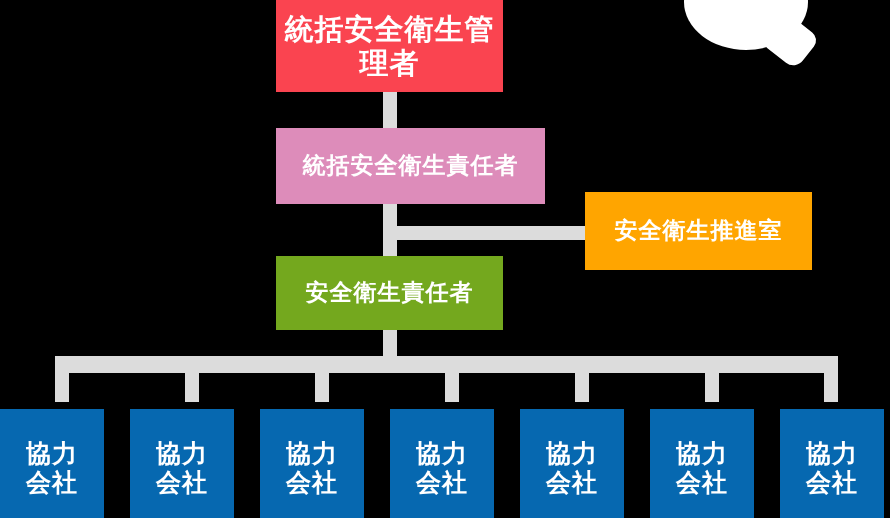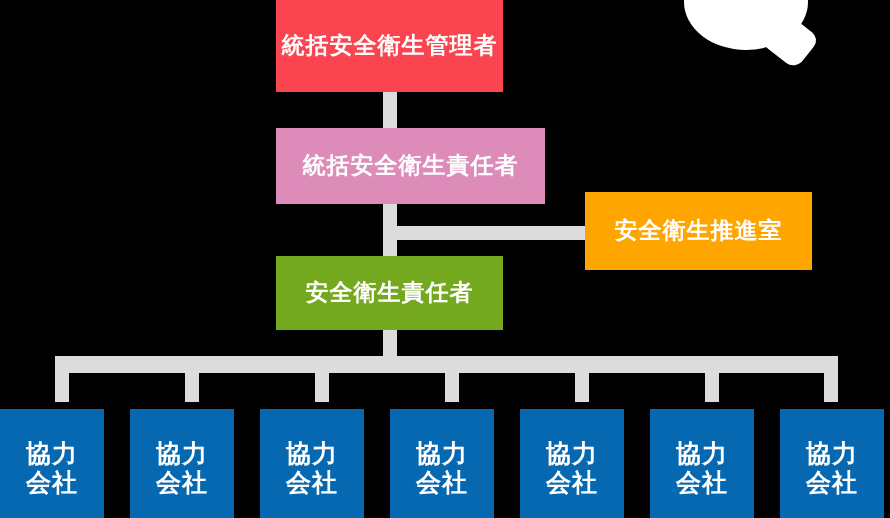--- a/index.html
+++ b/index.html
@@ -25,21 +25,21 @@
     font-weight: bold;
     letter-spacing: 1px;
     line-height: 1.18;
     box-sizing: border-box;
     z-index: 3;
   }
   .node-label {
     display: block;
     white-space: pre-line;
   }
-  .n-top      { left: 276px; top: 0px;   width: 227px; height: 92px;  font-size: 23px; }
+  .n-top      { left: 276px; top: 0px;   width: 227px; height: 92px;  font-size: 29px; }
   .n-second   { left: 276px; top: 128px; width: 269px; height: 76px;  font-size: 23px; }
   .n-third    { left: 276px; top: 256px; width: 227px; height: 74px;  font-size: 23px; }
   .n-side     { left: 585px; top: 192px; width: 227px; height: 78px;  font-size: 23px; }
   .n-leaf     { top: 409px; width: 104px; height: 118px; font-size: 25px; }
 
   .conn {
     position: absolute;
     background: #dcdcdc;
     z-index: 1;
   }

